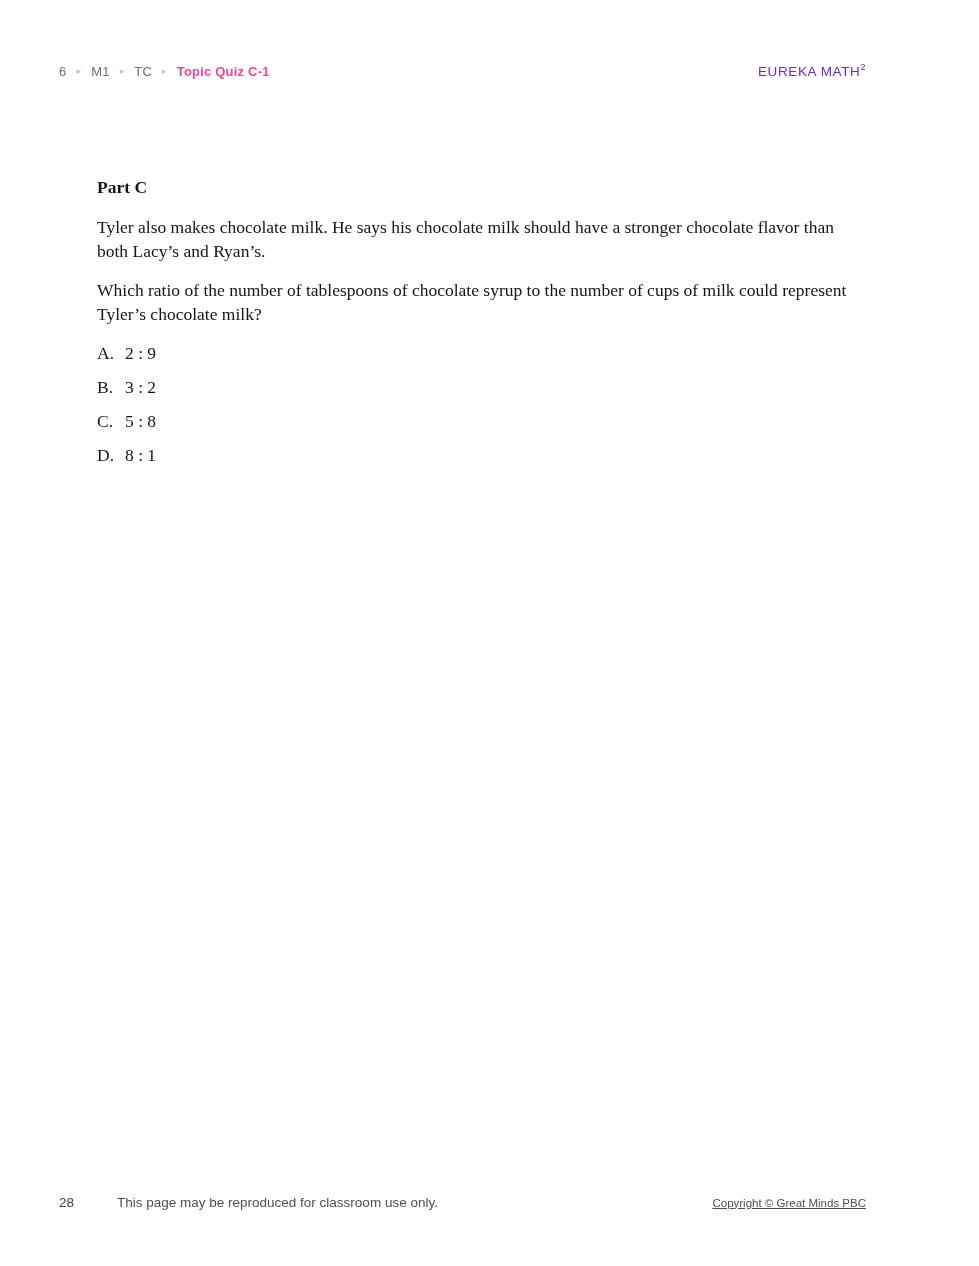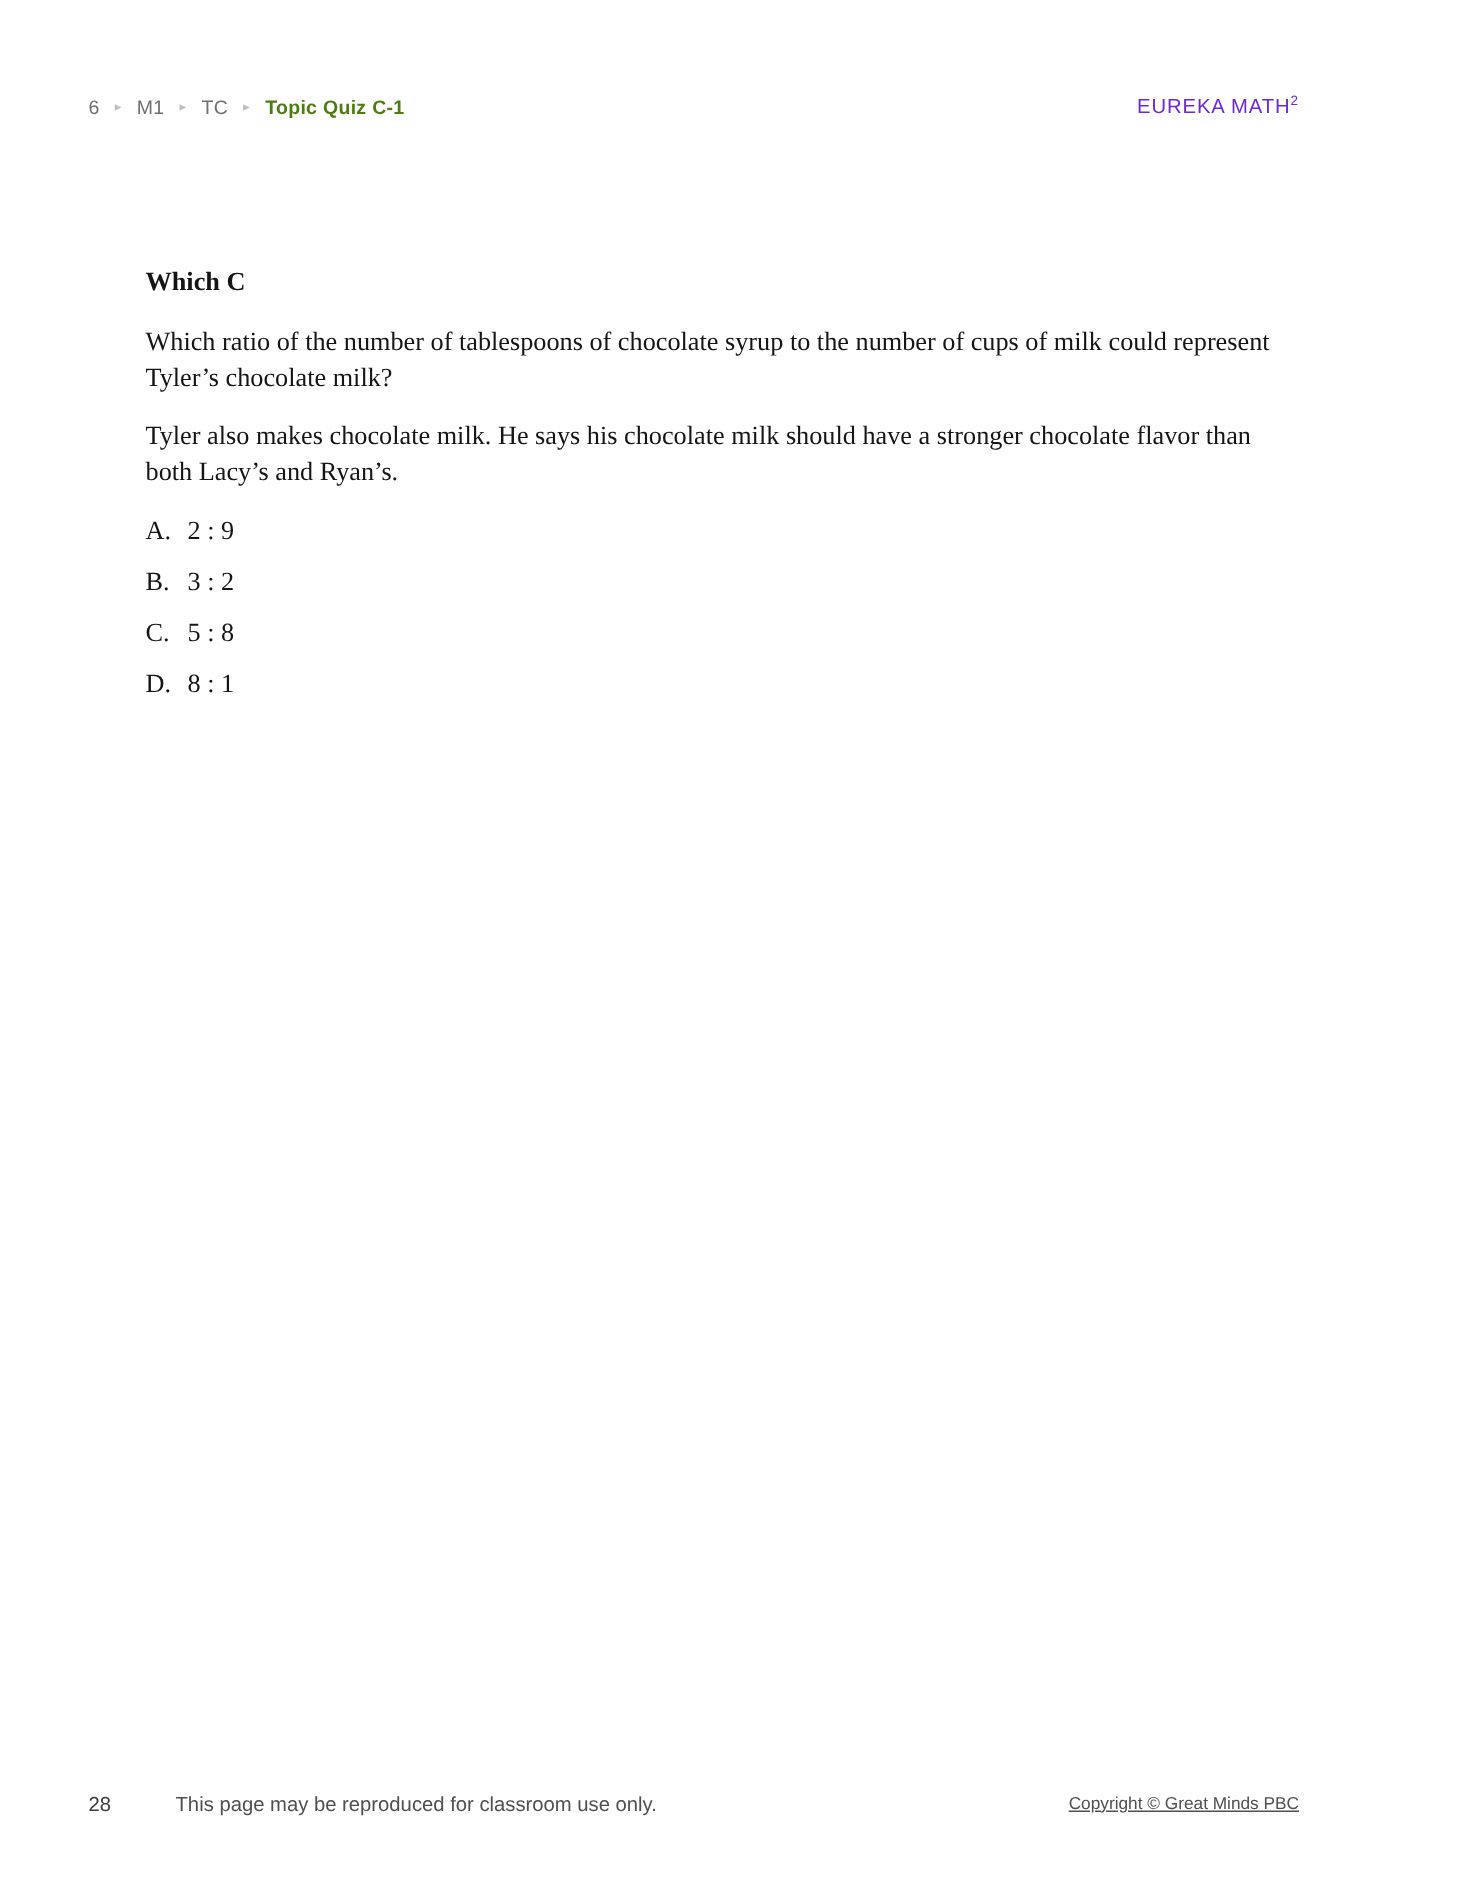--- a/index.html
+++ b/index.html
@@ -32,21 +32,21 @@
     font-size: 13px;
     color: #6f6f6f;
     letter-spacing: 0.2px;
   }
   .breadcrumb .sep {
     color: #c0c0c0;
     font-size: 9px;
     line-height: 1;
   }
   .breadcrumb .current {
-    color: #4d7c0f;
+    color: #ec4899;
     font-weight: bold;
   }
   .brand {
     font-size: 13.5px;
     color: #6d28d9;
     letter-spacing: 0.6px;
   }
   .brand sup {
     font-size: 9px;
     vertical-align: super;
@@ -124,23 +124,23 @@
       <span>TC</span>
       <span class="sep">▸</span>
       <span class="current">Topic Quiz C-1</span>
     </div>
     <div class="brand">
       <span>EUREKA MATH</span><sup>2</sup>
     </div>
   </div>
 
   <div class="content">
-    <div class="part-heading">Which C</div>
+    <div class="part-heading">Part C</div>
+    <p class="para">Tyler also makes chocolate milk. He says his chocolate milk should have a stronger chocolate flavor than both Lacy’s and Ryan’s.</p>
     <p class="para">Which ratio of the number of tablespoons of chocolate syrup to the number of cups of milk could represent Tyler’s chocolate milk?</p>
-    <p class="para">Tyler also makes chocolate milk. He says his chocolate milk should have a stronger chocolate flavor than both Lacy’s and Ryan’s.</p>
 
     <div class="choices">
       <div class="choice">
         <span class="choice-letter">A.</span>
         <span class="choice-value">2 : 9</span>
       </div>
       <div class="choice">
         <span class="choice-letter">B.</span>
         <span class="choice-value">3 : 2</span>
       </div>

